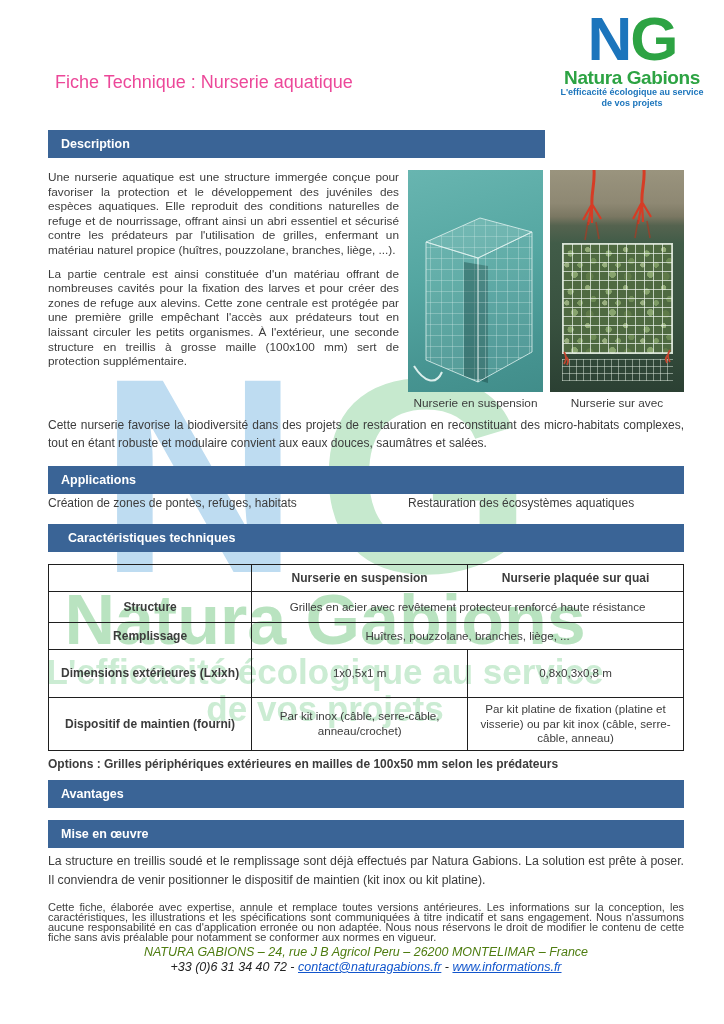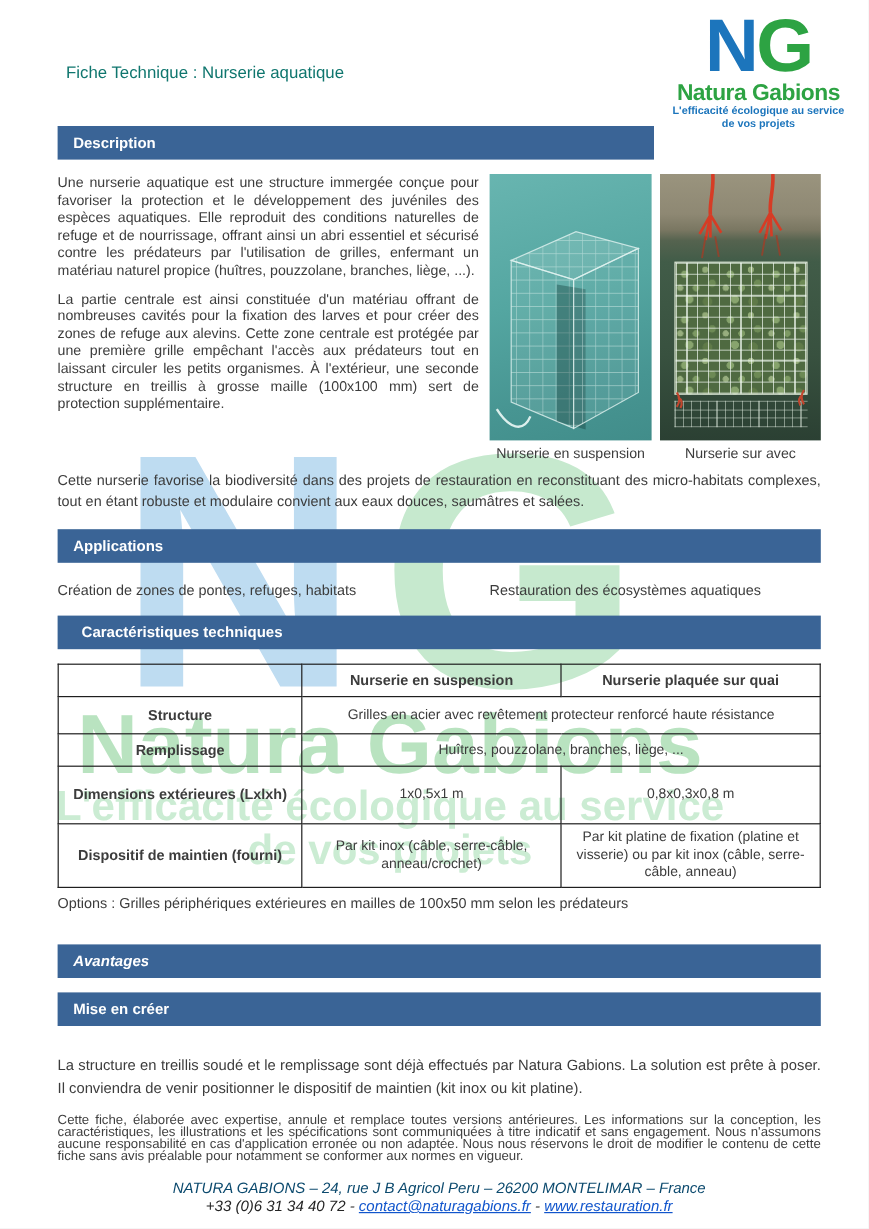--- a/index.html
+++ b/index.html
@@ -18,30 +18,30 @@
   }
   .wm-letters { font-size:278px; font-weight:bold; line-height:215px; letter-spacing:18px; white-space:nowrap; }
   .wm-n { color:#bedcf1; }
   .wm-g { color:#c6e9ce; }
   .wm-name { font-size:70px; font-weight:bold; color:#b9e3c0; line-height:66px; margin-top:4px; white-space:nowrap; }
   .wm-tag { font-size:35px; font-weight:bold; color:#cbecd3; line-height:37px; white-space:nowrap; }
 
   
   .content { position:relative; z-index:1; padding:0 40px 0 48px; }
 
-  .doc-title { padding-top:52px; font-size:14px; color:#0f766e; padding-left:7px; }
+  .doc-title { padding-top:72px; font-size:18px; color:#ec4899; padding-left:7px; }
 
   .bar {
     background:#3a6496; color:#ffffff; font-weight:bold; font-size:12.5px;
     padding:7px 6px 7px 13px; height:28px; line-height:14px;
   }
   .bar-description { width:497px; margin-top:37px; }
   .bar-applications { margin-top:14px; }
   .bar-characteristics { margin-top:12px;padding-left:20px; }
-  .bar-advantages { margin-top:27px;font-style:italic; }
+  .bar-advantages { margin-top:9px; }
   .bar-implementation { margin-top:12px; }
 
   
   .desc-row { display:flex; margin-top:12px;justify-content:space-between; }
   .desc-text { width:352px; text-align:justify; font-size:11.8px; line-height:14.6px; }
   .desc-text p { margin:0; }
   .desc-text p + p { margin-top:9px; }
   .photos-col { margin-left:9px; width:276px; }
   .photo-pair { display:flex; gap:7px; }
   .photo { position:relative; height:222px; overflow:hidden; }
@@ -75,44 +75,44 @@
     background-image:
       repeating-linear-gradient(0deg, rgba(220,232,220,0.5) 0 1px, transparent 1px 7px),
       repeating-linear-gradient(90deg, rgba(220,232,220,0.5) 0 1px, transparent 1px 7px);
   }
   .caption-row { display:flex; gap:7px; margin-top:4px; font-size:11.8px; color:#3c3c3c; }
   .caption-row .cap1 { width:135px; text-align:center; }
   .caption-row .cap2 { width:134px; text-align:center; }
 
   .para-wide { margin-top:7px; font-size:12px; line-height:17.5px; text-align:justify; }
 
-  .two-col { display:flex; margin-top:14px; font-size:12px; line-height:18px; }
+  .two-col { display:flex; font-size:12px; line-height:18px; }
   .two-col .col-left { width:352px; }
   .two-col .col-right { flex:1; padding-left:8px; }
   .adv-row { margin-top:10px; }
 
   
   table.spec {
     width:100%; margin-top:12px; border-collapse:collapse; table-layout:fixed;
     font-size:11.6px; line-height:14.5px; color:#3c3c3c; background:transparent;
   }
   table.spec th, table.spec td {
     border:1px solid #1f1f1f; text-align:center; vertical-align:middle; padding:4px 8px;
   }
   table.spec col.c1 { width:32%; } table.spec col.c2 { width:34%; } table.spec col.c3 { width:34%; }
   tr.r-head { height:27px; } tr.r1 { height:31px; } tr.r2 { height:27px; } tr.r3 { height:48px; } tr.r4 { height:52px; }
   table.spec th { font-weight:bold; font-size:12px; }
   td.row-label { font-weight:bold; font-size:12px; }
 
-  .options-line { margin-top:6px; font-size:12px; }
-
-  .impl-text { margin-top:24px; font-size:12.3px; line-height:19px; text-align:justify; }
+  .options-line { margin-top:6px; font-size:12px;font-weight:bold; }
+
+  .impl-text { margin-top:4px; font-size:12.3px; line-height:19px; text-align:justify; }
 
   .fineprint { margin-top:6px; font-size:11px; line-height:10px; text-align:justify; color:#3f3f3f; }
-  .addr { margin-top:14px; font-size:12.5px; font-style:italic; text-align:center; color:#0c4a6e; }
+  .addr { margin-top:3px; font-size:12.5px; font-style:italic; text-align:center; color:#4d7c0f; }
   .contact { font-size:12.5px; font-style:italic; text-align:center; color:#232323; margin-top:1px; }
   .contact a { color:#1155cc; text-decoration:underline; }
 
   
   .logo { position:absolute; right:6px; top:10px; width:172px; text-align:center; z-index:2; background:#fff; }
   .logo-ng { font-size:62px; font-weight:bold; line-height:58px; letter-spacing:-2px; white-space:nowrap; }
   .logo-n { color:#1c75bc; }
   .logo-g { color:#2da343; }
   .logo-name { font-size:19px; font-weight:bold; color:#2da343; line-height:19px; letter-spacing:-0.4px; white-space:nowrap; }
   .logo-tag { font-size:9px; font-weight:bold; color:#1c75bc; line-height:10.5px; }
@@ -240,22 +240,22 @@
         <td>Par kit inox (câble, serre-câble, anneau/crochet)</td>
         <td>Par kit platine de fixation (platine et visserie) ou par kit inox (câble, serre-câble, anneau)</td>
       </tr>
     </tbody>
       </table>
 
     <div class="options-line">Options : Grilles périphériques extérieures en mailles de 100x50 mm selon les prédateurs</div>
 
     <div class="bar bar-advantages">Avantages</div>
 
-    <div class="bar bar-implementation">Mise en créer</div>
+    <div class="bar bar-implementation">Mise en œuvre</div>
     <p class="impl-text">La structure en treillis soudé et le remplissage sont déjà effectués par Natura Gabions. La solution est prête à poser. Il conviendra de venir positionner le dispositif de maintien (kit inox ou kit platine).</p>
 
     <div class="fineprint">Cette fiche, élaborée avec expertise, annule et remplace toutes versions antérieures. Les informations sur la conception, les caractéristiques, les illustrations et les spécifications sont communiquées à titre indicatif et sans engagement. Nous n'assumons aucune responsabilité en cas d'application erronée ou non adaptée. Nous nous réservons le droit de modifier le contenu de cette fiche sans avis préalable pour notamment se conformer aux normes en vigueur.</div>
 
     <div class="addr">NATURA GABIONS – 24, rue J B Agricol Peru – 26200 MONTELIMAR – France</div>
-    <div class="contact"><span>+33 (0)6 31 34 40 72</span><span> - </span><a href="#">contact@naturagabions.fr</a><span> - </span><a href="#">www.restauration.fr</a></div>
+    <div class="contact"><span>+33 (0)6 31 34 40 72</span><span> - </span><a href="#">contact@naturagabions.fr</a><span> - </span><a href="#">www.informations.fr</a></div>
 
   </div>
 </div>
 
 </body></html>

